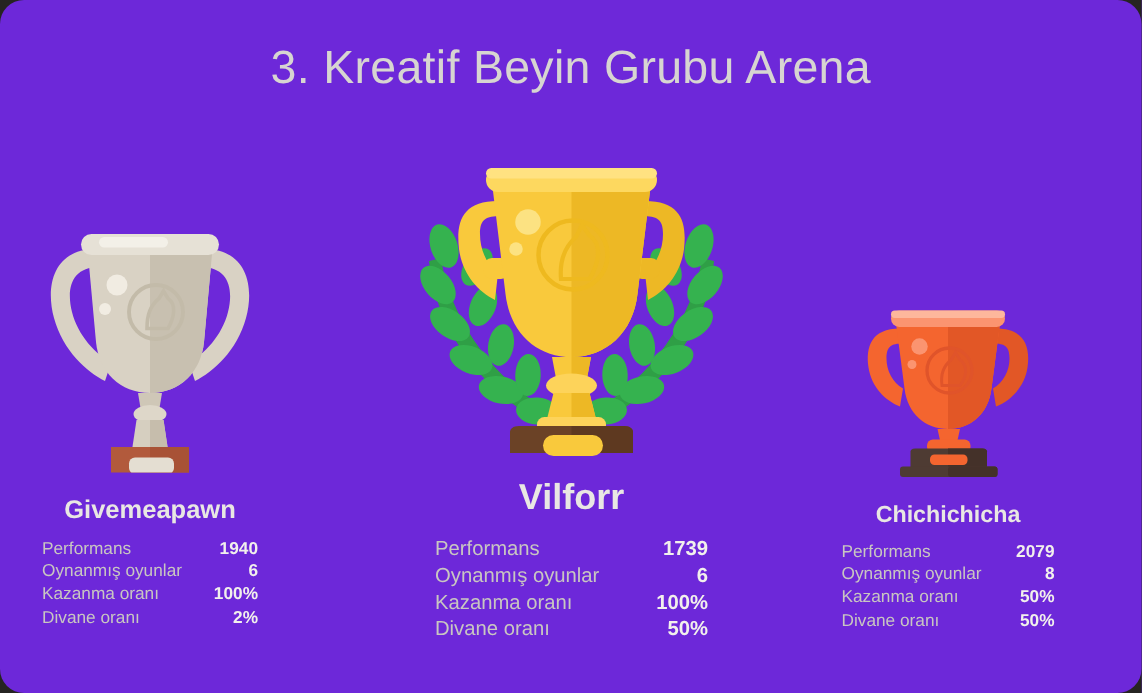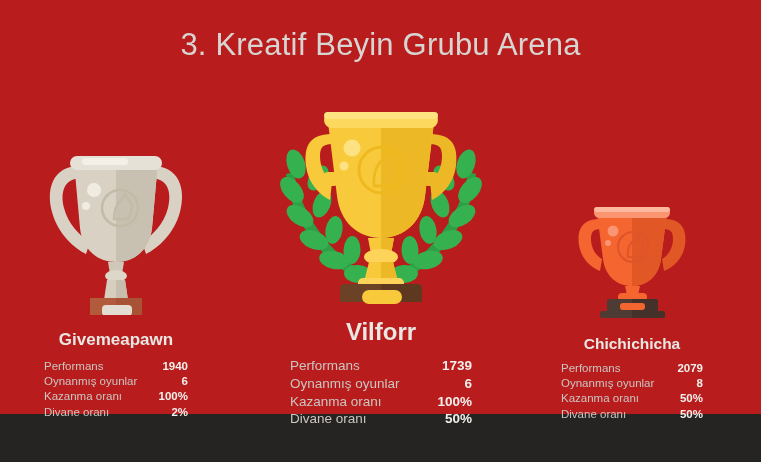--- a/index.html
+++ b/index.html
@@ -10,22 +10,23 @@
   body {
     width: 761px;
     height: 462px;
     overflow: hidden;
     font-family: "Liberation Sans", sans-serif;
     position: relative;
   }
   #stage {
     position: relative;
     width: 761px;
-    height: 414px;
-    background: #b91c1c;
+    height: 462px;
+    background: #6d28d9;
+    border-radius: 16px;
   }
 
   
   #page-title {
     position: absolute;
     top: 27px;
     left: 0;
     width: 761px;
     text-align: center;
     font-size: 31px;
@@ -62,21 +63,21 @@
     font-weight: 400;
   }
   .stat-value {
     color: #f2f0ec;
     font-weight: bold;
     text-align: center;
     white-space: nowrap;
   }
 
   
-  #col-left { left: 16px; top: 150px; width: 200px; }
+  #col-left { left: 0; top: 150px; width: 200px; }
   #col-left .player-name { font-size: 17px; margin-top: 15px; }
   #col-left .stats { width: 144px; margin-top: 9px; }
   #col-left .stat-label, #col-left .stat-value { font-size: 11.5px; }
 
   
   #col-center { left: 270px; top: 86px; width: 222px; }
   #col-center .player-name { font-size: 24px; margin-top: 10px; }
   #col-center .stats { width: 182px; margin-top: 11px; }
   #col-center .stat-label, #col-center .stat-value { font-size: 13.5px; }
 

